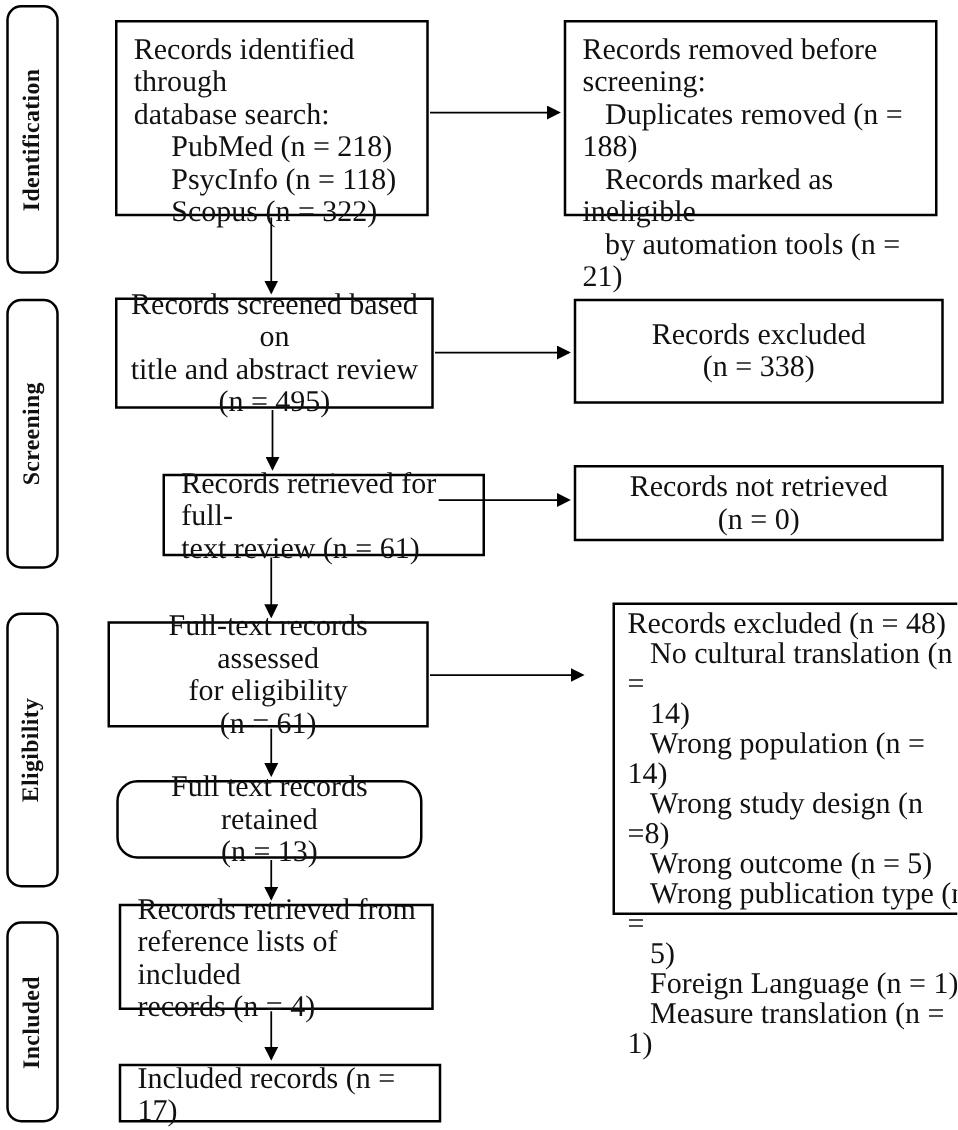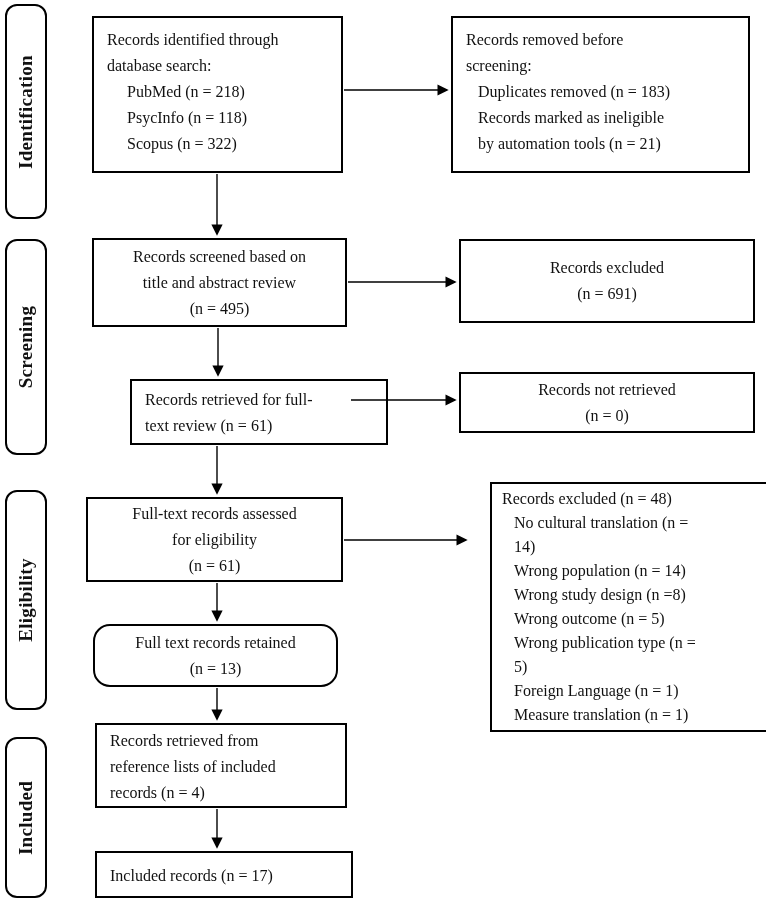--- a/index.html
+++ b/index.html
@@ -33,21 +33,21 @@
     font-weight: bold;
     font-size: 19px;
     letter-spacing: 0.3px;
   }
   
   .box {
     position: absolute;
     box-sizing: border-box;
     border: 2px solid #000;
     background: #fff;
-    font-size: 16px;
+    font-size: 24px;
     line-height: 26px;
   }
   .box .txt {
     white-space: pre-wrap;
     display: block;
   }
   .box.left {
     padding: 6px 6px 4px 13px;
   }
   .box.vcenter {
@@ -128,28 +128,28 @@
 records (n = 4)</span>
   </div>
 
   <div class="box left vcenter" style="left:95px; top:851px; width:258px; height:47px;">
     <span class="txt">Included records (n = 17)</span>
   </div>
 
   <div class="box left" style="left:451px; top:16px; width:299px; height:157px; padding-top:9px;">
     <span class="txt">Records removed before
 screening:
-   Duplicates removed (n = 183)
+   Duplicates removed (n = 188)
    Records marked as ineligible
    by automation tools (n = 21)</span>
   </div>
 
   <div class="box center" style="left:459px; top:239px; width:296px; height:84px;">
     <span class="txt">Records excluded
-(n = 691)</span>
+(n = 338)</span>
   </div>
 
   <div class="box center" style="left:459px; top:372px; width:296px; height:61px;">
     <span class="txt">Records not retrieved
 (n = 0)</span>
   </div>
 
   <div class="box left dense" style="left:470px; top:482px; width:293px; height:250px; padding-left:10px;">
     <span class="txt">Records excluded (n = 48)
    No cultural translation (n =

